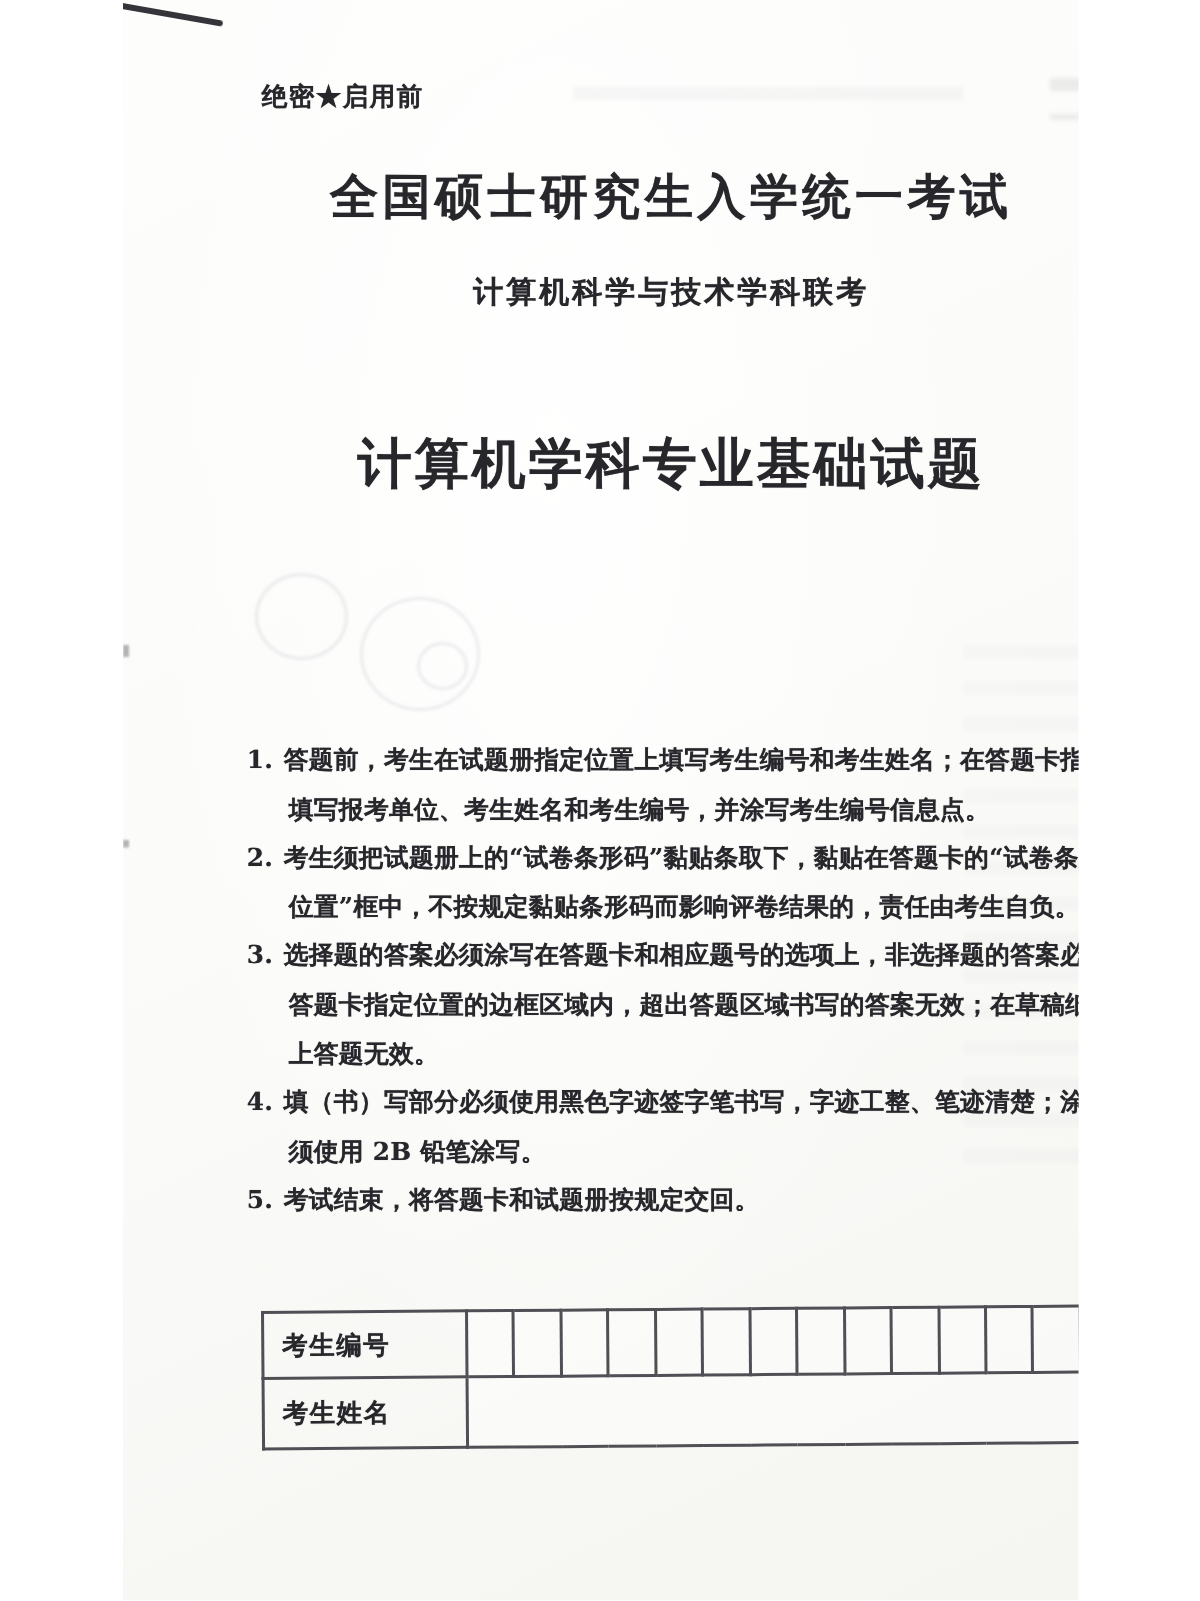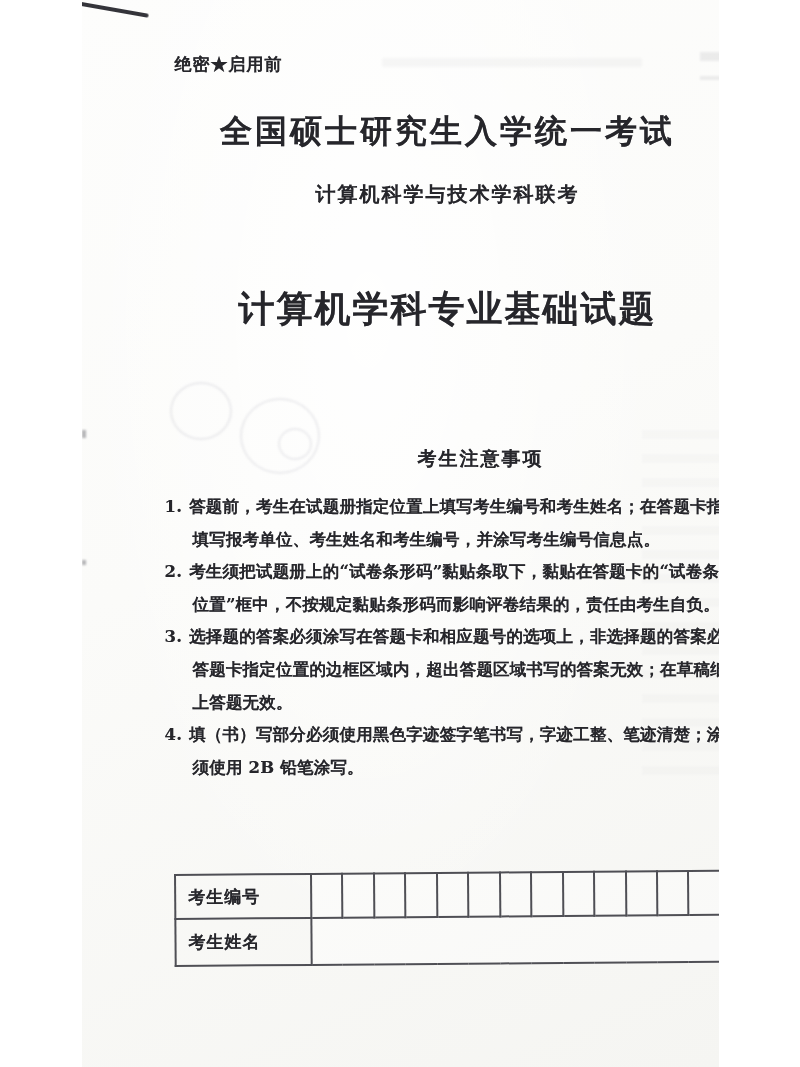--- a/index.html
+++ b/index.html
@@ -95,34 +95,36 @@
   <div class="abs pink-stain"></div>
   <div class="abs edge-speck" style="left:0;top:430px;"></div>
   <div class="abs edge-speck" style="left:0;top:560px;height:5px;"></div>
 
   <div class="abs security ink">绝密★启用前</div>
 
   <div class="abs title-block t1 ink">全国硕士研究生入学统一考试</div>
   <div class="abs title-block t2 ink">计算机科学与技术学科联考</div>
   <div class="abs title-block t4 ink">计算机学科专业基础试题</div>
 
-  <div class="abs notice-title ink">考生注意事项</div>
 
   <div class="abs notice-list">
     <div class="notice-item ink">
       <span class="num">1.</span><span>答题前，考生在试题册指定位置上填写考生编号和考生姓名；在答题卡指定位置上填写报考单位、考生姓名和考生编号，并涂写考生编号信息点。</span>
     </div>
     <div class="notice-item ink">
       <span class="num">2.</span><span>考生须把试题册上的“试卷条形码”黏贴条取下，黏贴在答题卡的“试卷条形码黏贴位置”框中，不按规定黏贴条形码而影响评卷结果的，责任由考生自负。</span>
     </div>
     <div class="notice-item ink">
       <span class="num">3.</span><span>选择题的答案必须涂写在答题卡和相应题号的选项上，非选择题的答案必须书写在答题卡指定位置的边框区域内，超出答题区域书写的答案无效；在草稿纸、试题册上答题无效。</span>
     </div>
     <div class="notice-item ink">
       <span class="num">4.</span><span>填（书）写部分必须使用黑色字迹签字笔书写，字迹工整、笔迹清楚；涂写部分必须使用 2B 铅笔涂写。</span>
+    </div>
+    <div class="notice-item ink">
+      <span class="num">5.</span><span>考试结束，将答题卡和试题册按规定交回。</span>
     </div>
   </div>
 
 
   <div class="abs info-table-wrap">
     <table class="info-table">
       <tbody>
           <tr class="number-row" id="number-row">
         <td class="label-cell ink">考生编号</td>
 

